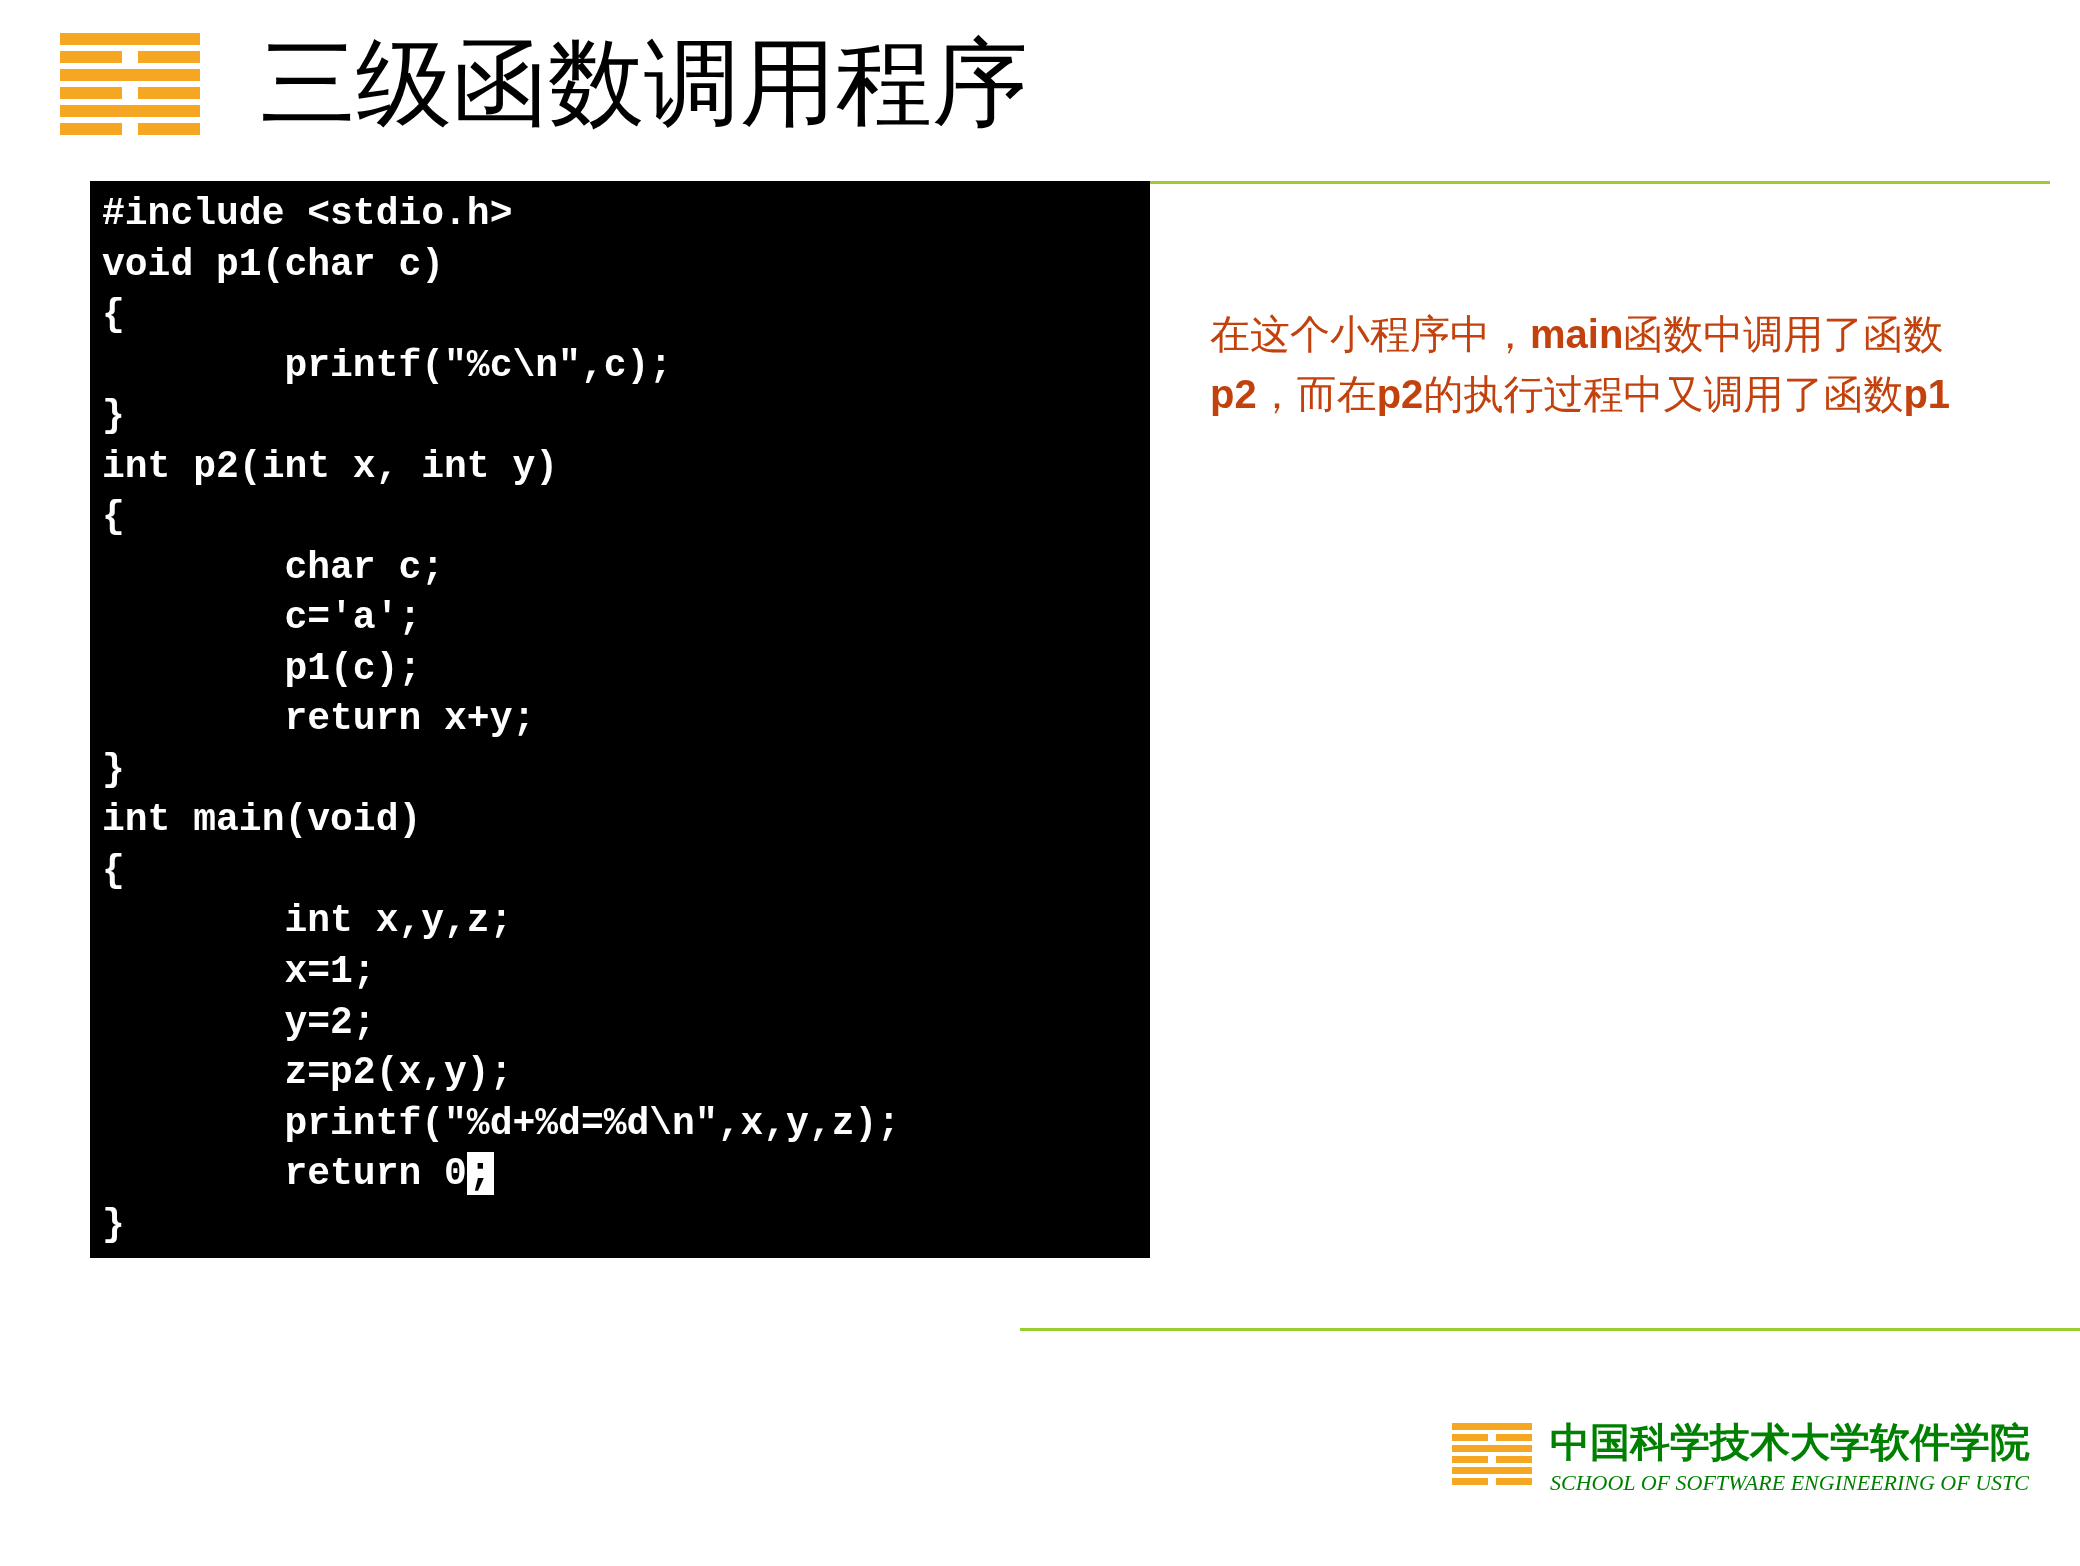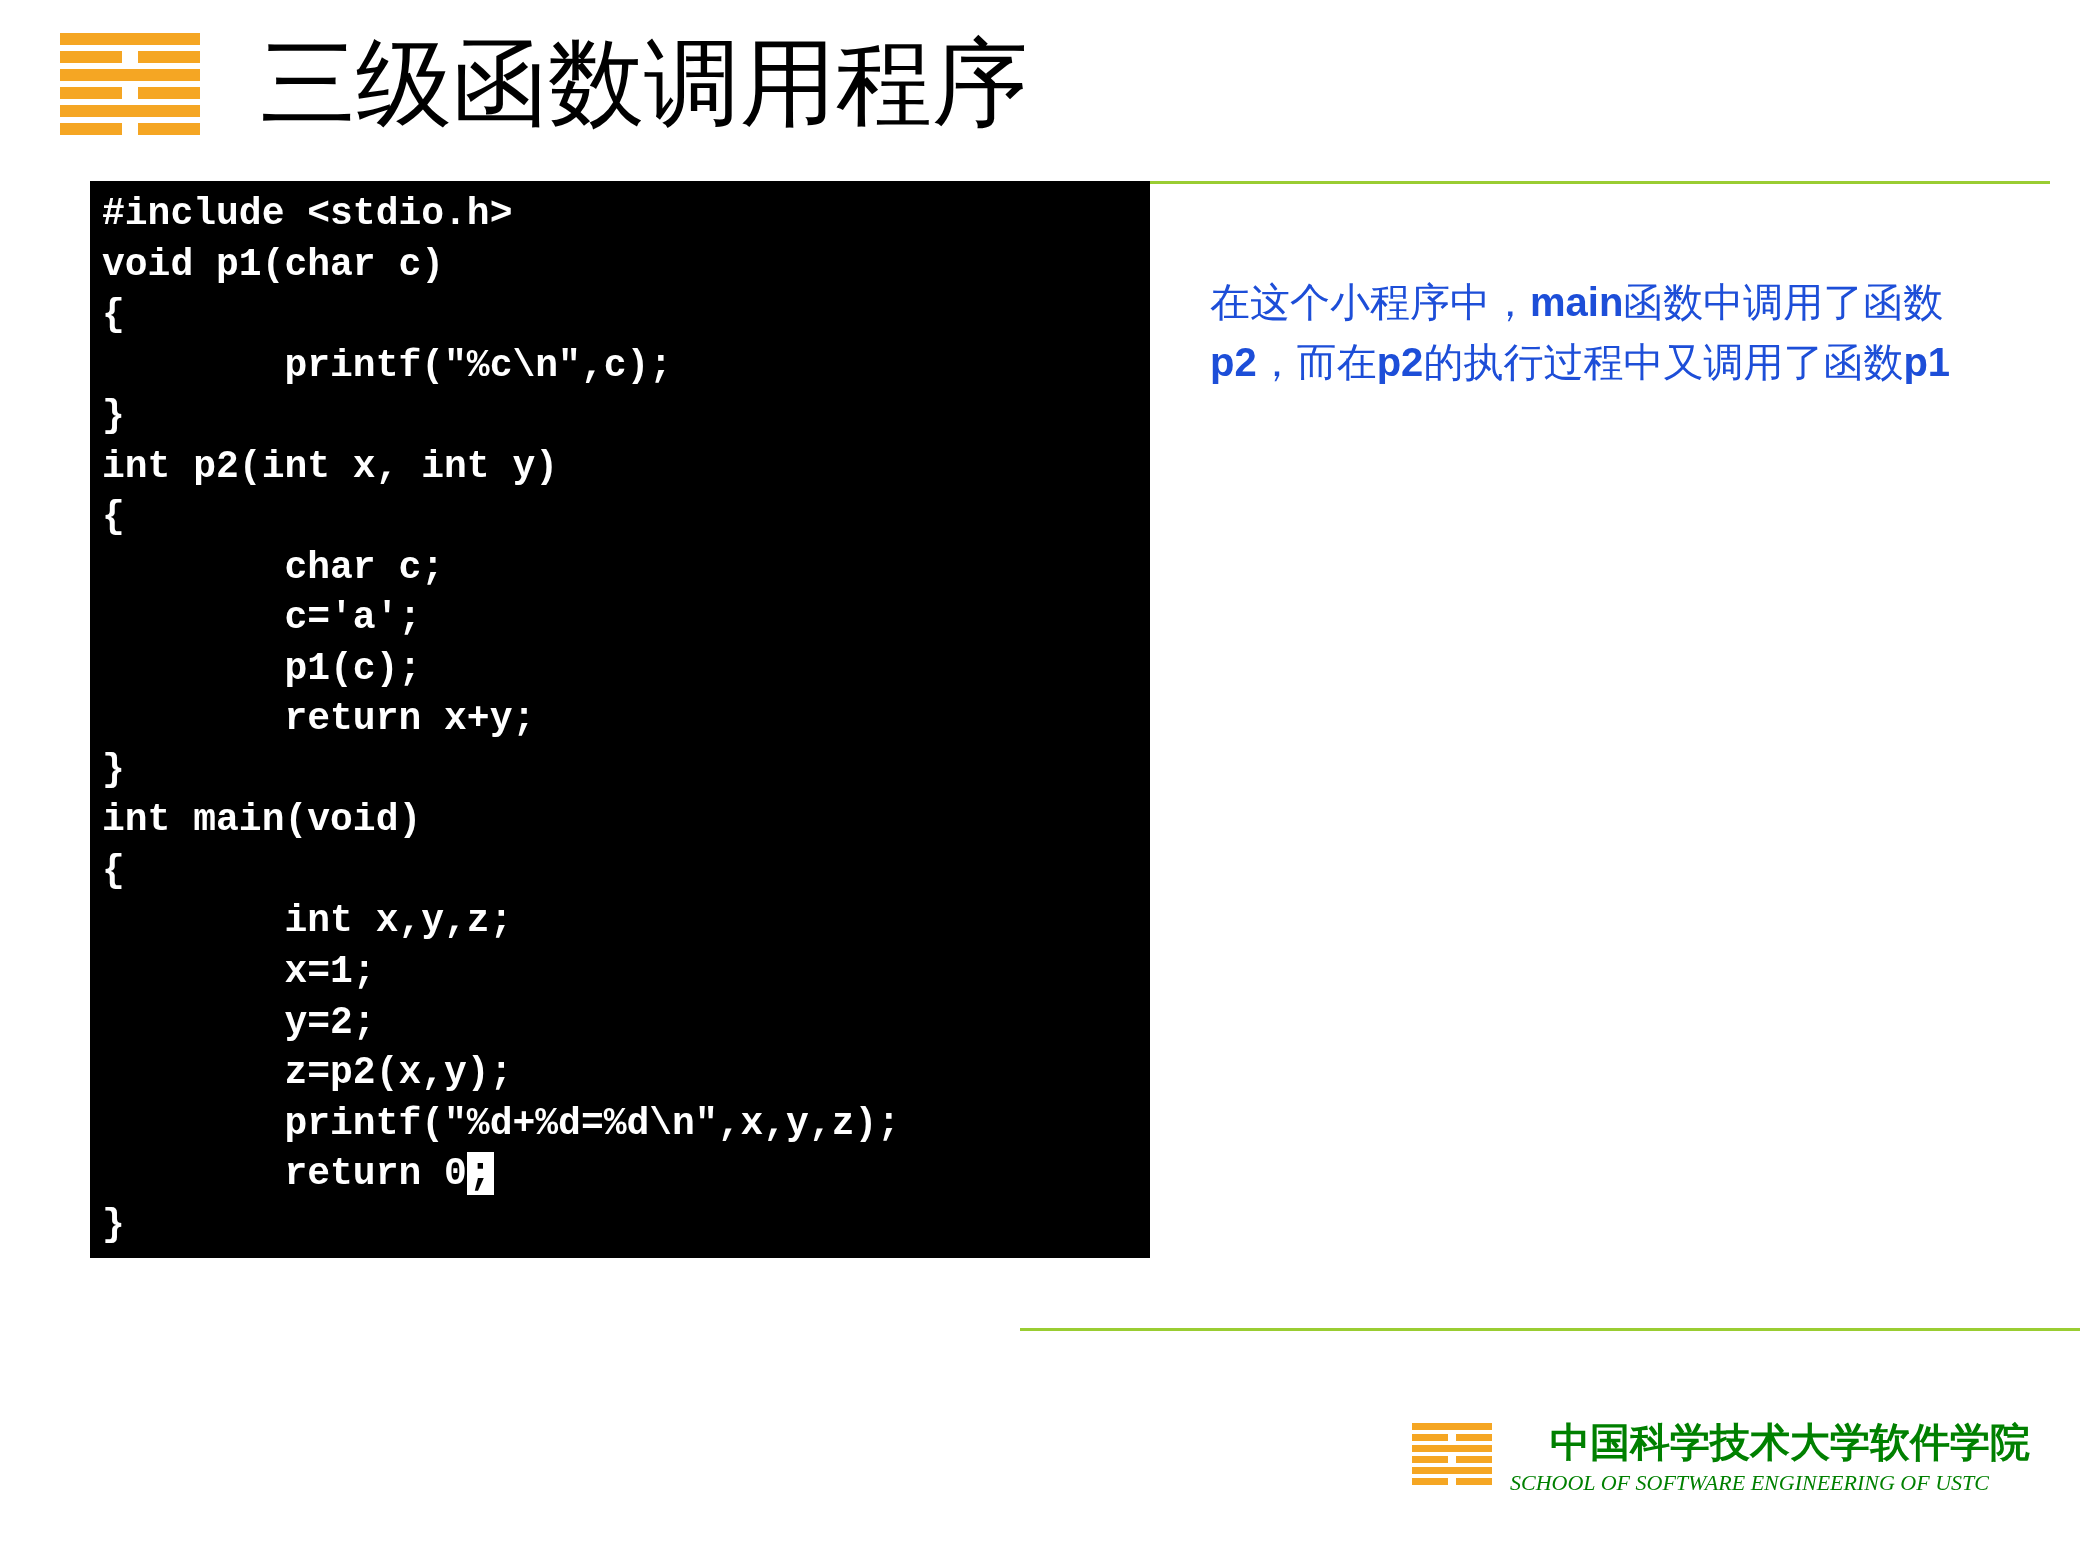--- a/index.html
+++ b/index.html
@@ -48,24 +48,24 @@
       font-family: "Courier New", monospace;
       font-size: 38px;
       font-weight: bold;
       padding: 8px 12px;
       white-space: pre;
       line-height: 1.33;
       width: 1060px;
       margin-top: -3px;
     }
     .description {
-      padding: 88px 60px 0 60px;
+      padding: 120px 60px 0 60px;
       font-size: 40px;
       line-height: 1.5;
-      color: #1d4ed8;
+      color: #c2410c;
       flex: 1;
     }
     .description .bold {
       font-weight: bold;
       font-family: Arial, sans-serif;
     }
     .footer {
       position: absolute;
       bottom: 70px;
       right: 50px;
@@ -84,21 +84,20 @@
       width: 80px;
       height: 65px;
       margin-right: 18px;
       flex-shrink: 0;
     }
     .school-name-cn {
       font-size: 40px;
       color: #008000;
       font-weight: bold;
       font-family: "SimSun", serif;
-      margin-left: 40px;
     }
     .school-name-en {
       font-size: 22px;
       color: #008000;
       font-style: italic;
       font-family: "Times New Roman", serif;
     }
     .cursor-box {
       background: #ffffff;
       color: #000000;

